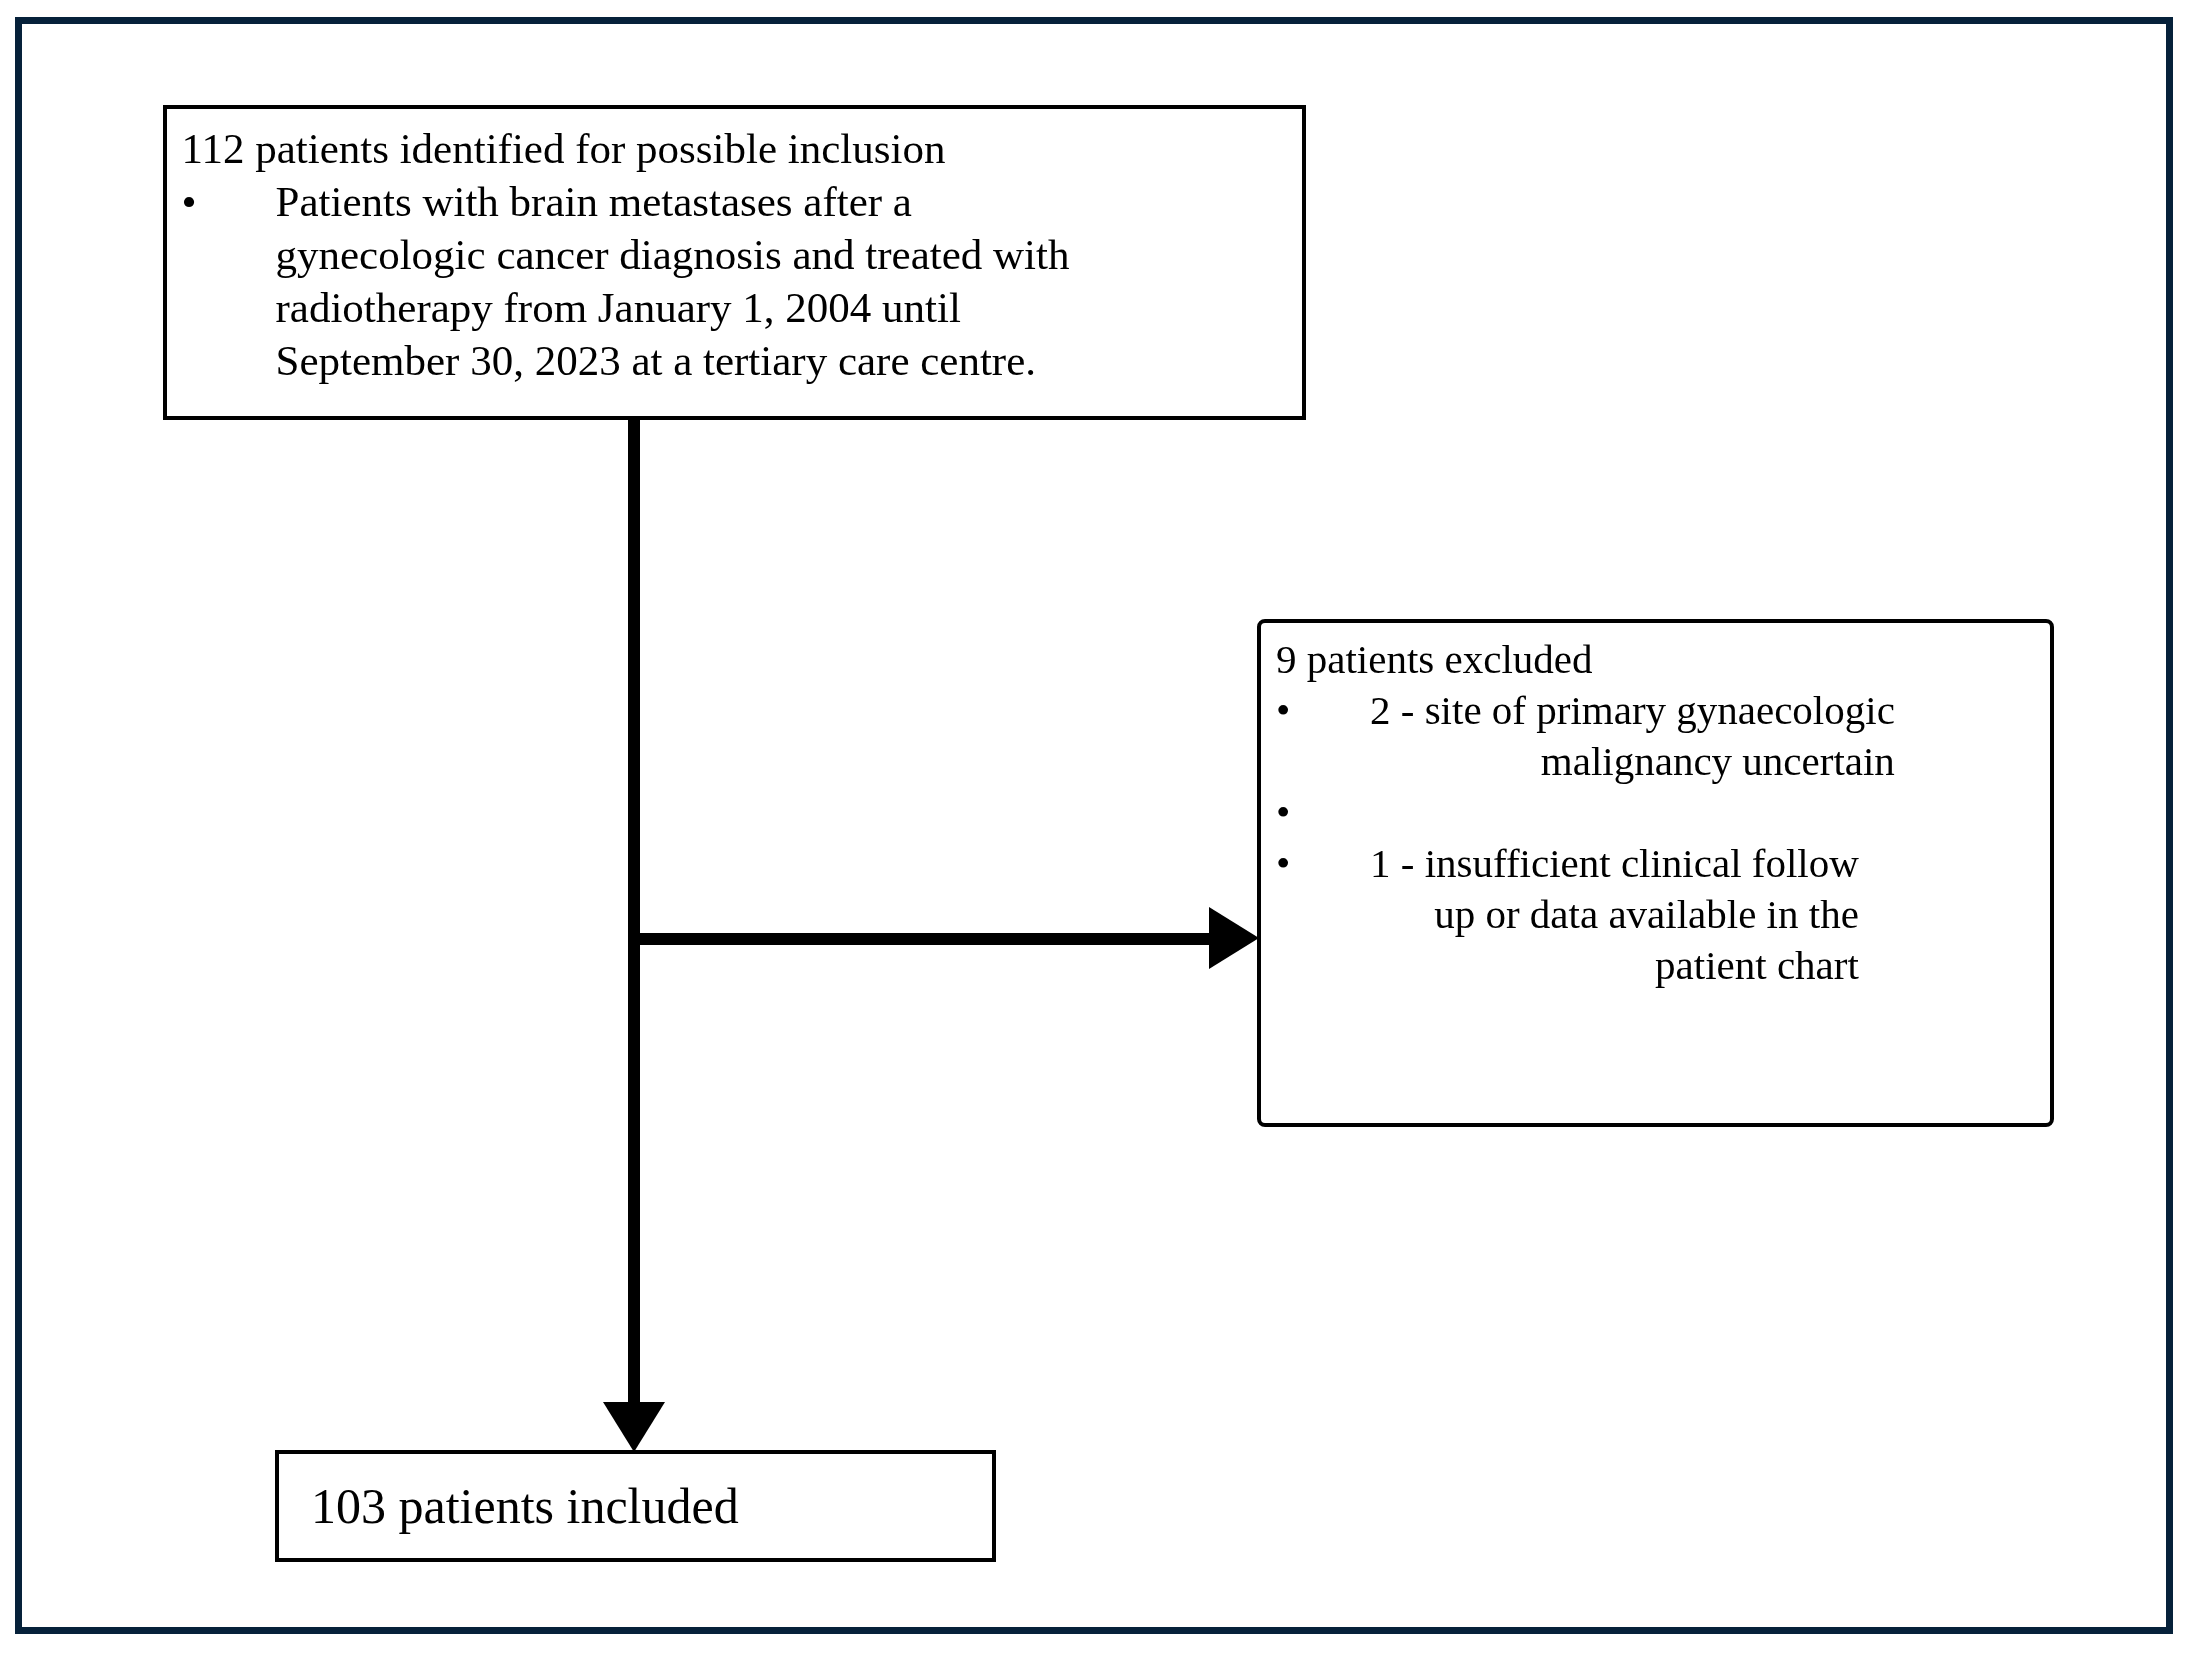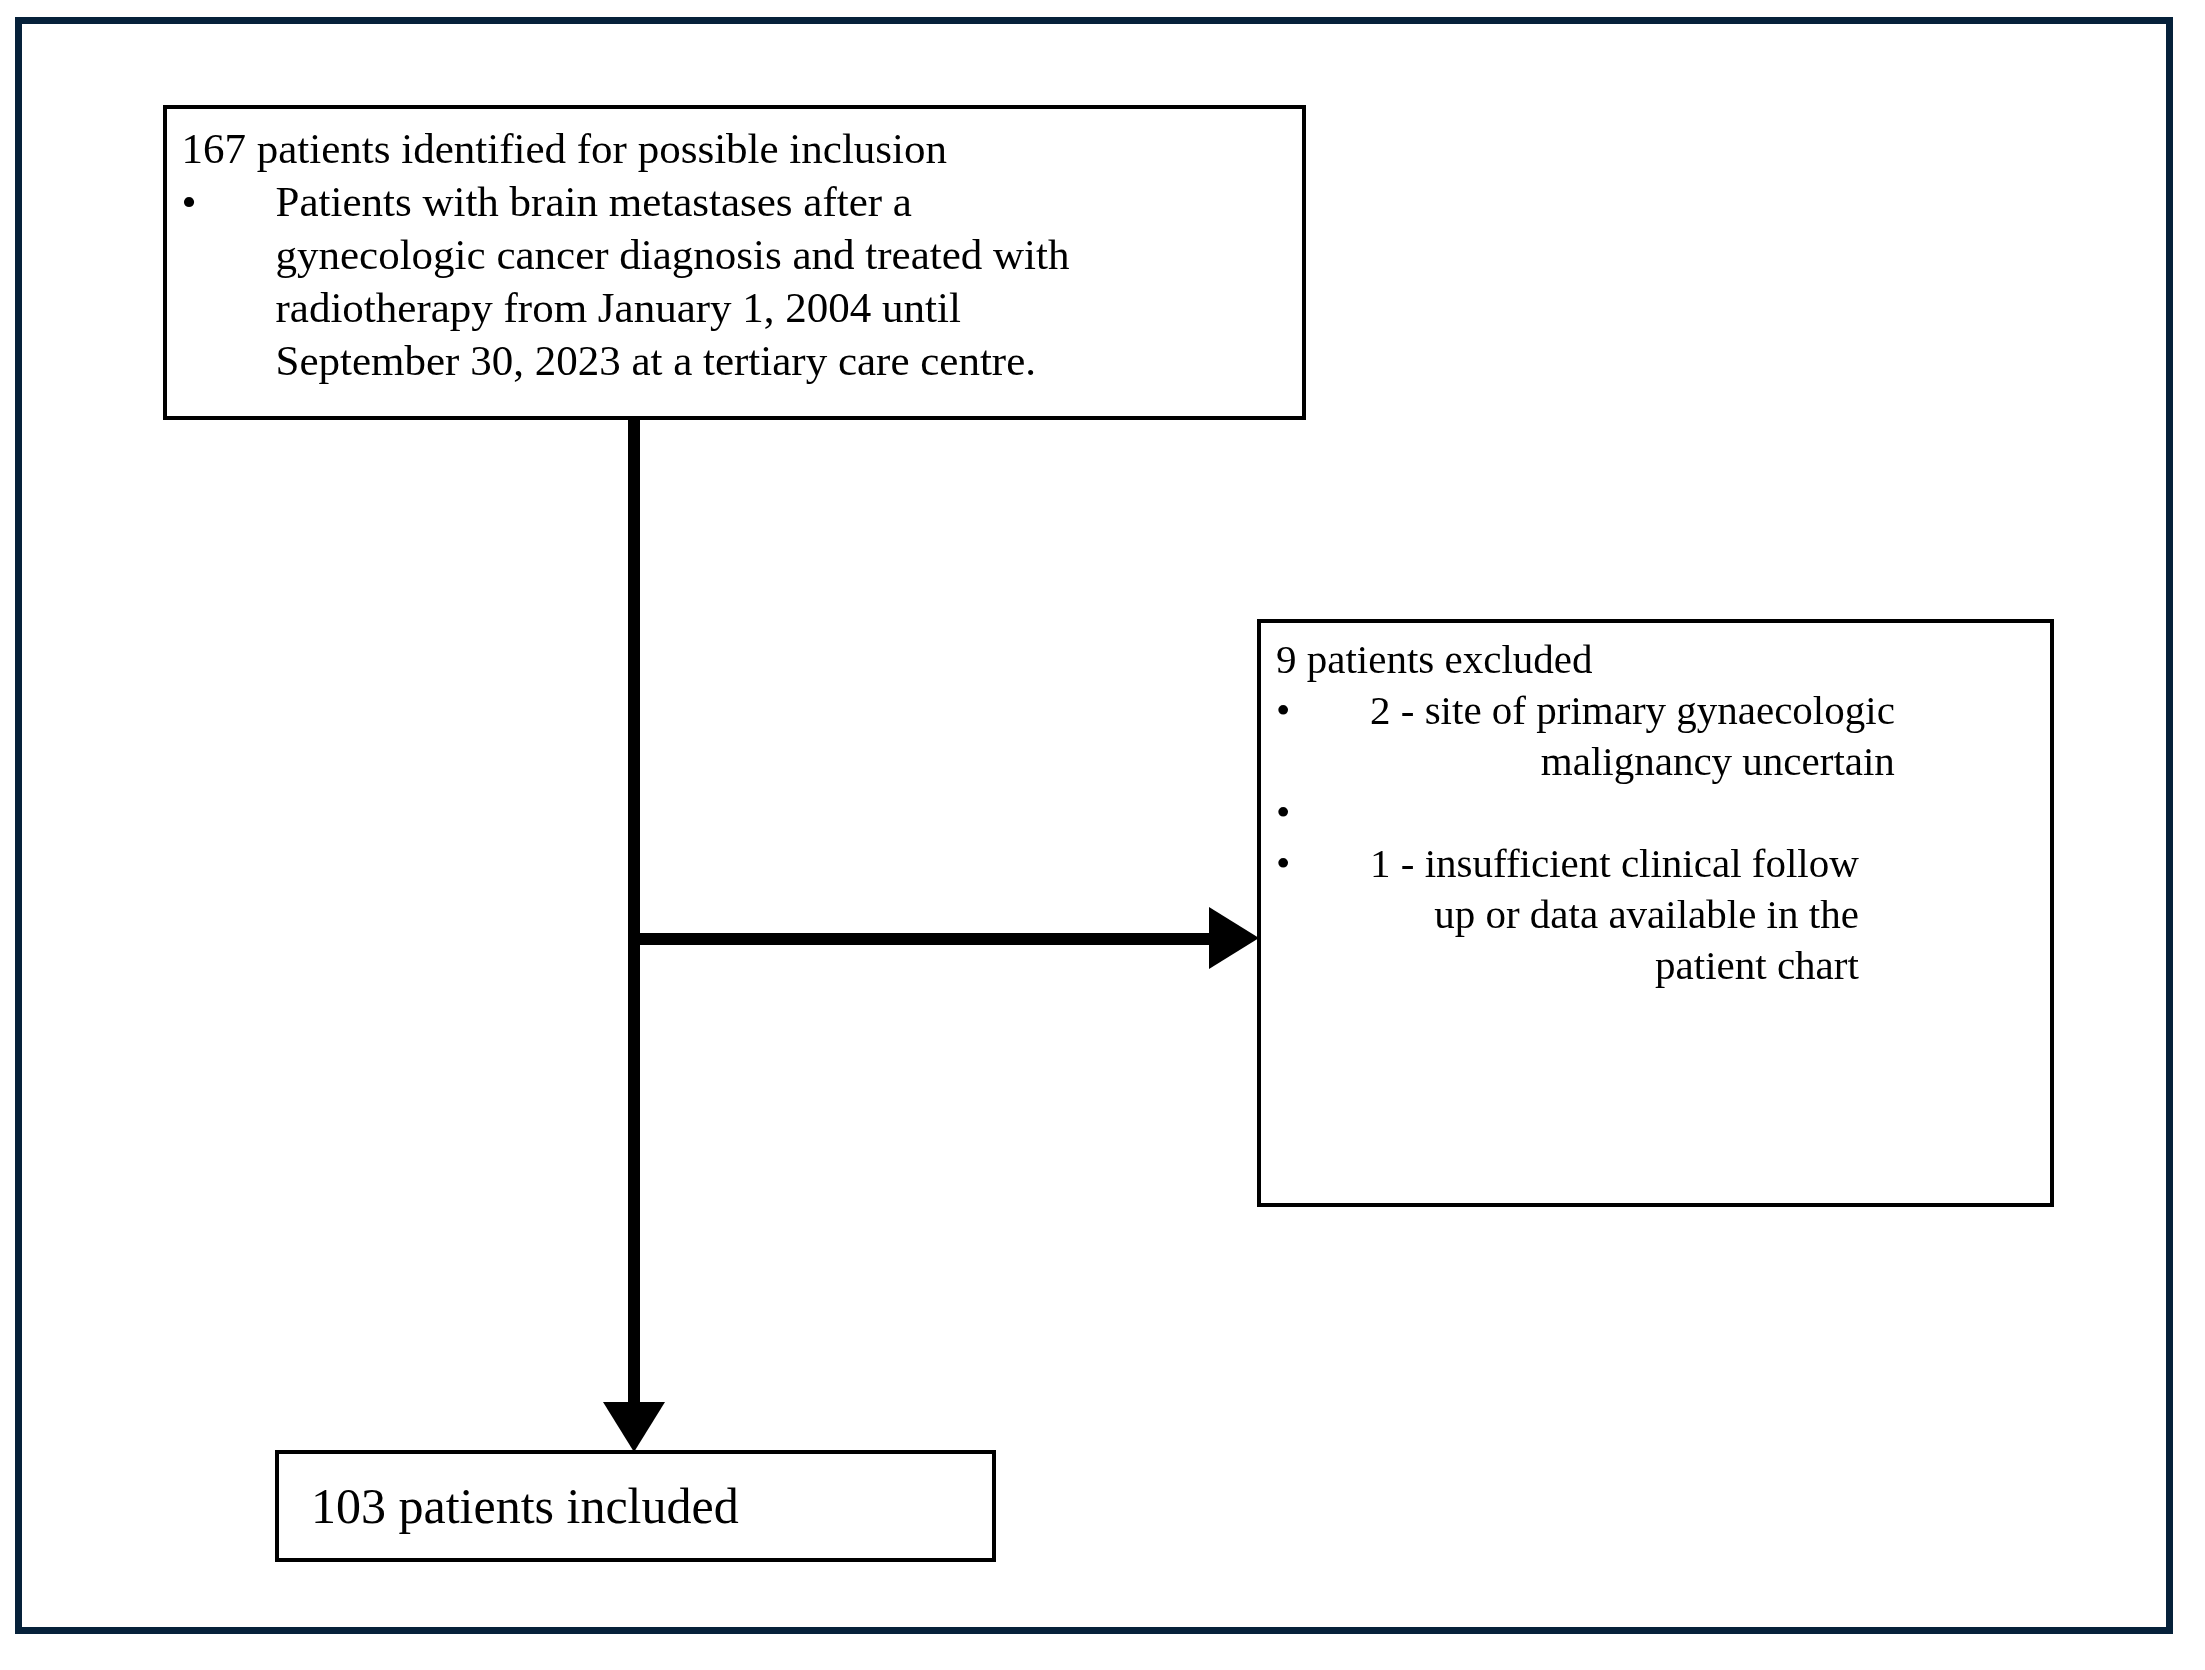--- a/index.html
+++ b/index.html
@@ -78,21 +78,22 @@
     font-size: 43px;
     line-height: 53px;
     white-space: pre-line;
   }
 
   
   #box-excluded {
     left: 1257px;
     top: 619px;
     width: 797px;
-    height: 588px;
+    height: 508px;
+    border-radius: 8px;
   }
   #box-excluded .heading {
     position: absolute;
     left: 15px;
     top: 11px;
     font-size: 41px;
     line-height: 51px;
   }
   #box-excluded .bullet-list {
     position: absolute;
@@ -183,21 +184,21 @@
   }
 </style>
 </head>
 <body>
 
 <div id="canvas">
 
   <div id="outer-frame"></div>
 
   <div class="flow-box" id="box-identified">
-    <div class="box-text heading">167 patients identified for possible inclusion</div>
+    <div class="box-text heading">112 patients identified for possible inclusion</div>
     <div class="bullet-row">
       <span class="bullet-dot">•</span>
       <span class="bullet-body">Patients with brain metastases after a
 gynecologic cancer diagnosis and treated with
 radiotherapy from January 1, 2004 until
 September 30, 2023 at a tertiary care centre.</span>
     </div>
   </div>
 
   <div class="connector-v" id="vline-main"></div>

